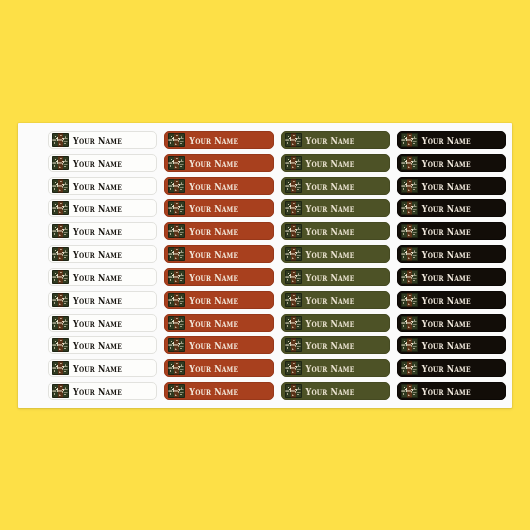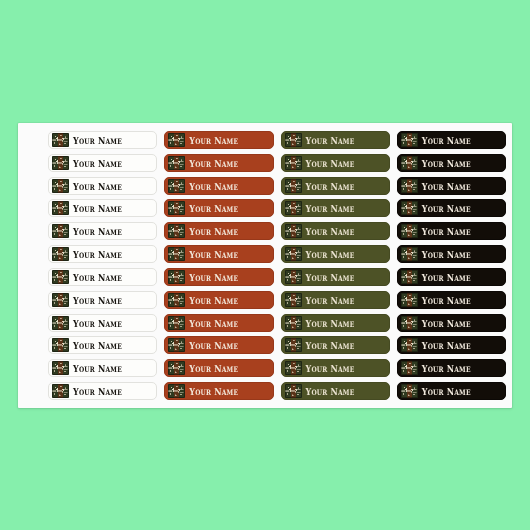--- a/index.html
+++ b/index.html
@@ -12,21 +12,21 @@
     height: 530px;
     overflow: hidden;
     background: #f0f0f0;
     font-family: "Liberation Sans", sans-serif;
   }
 
   #stage {
     position: relative;
     width: 530px;
     height: 530px;
-    background: #86efac;
+    background: #fde047;
   }
 
   
   #sheet {
     position: absolute;
     left: 18px;
     top: 123px;
     width: 494px;
     height: 285px;
     background: #fbfbfb;

